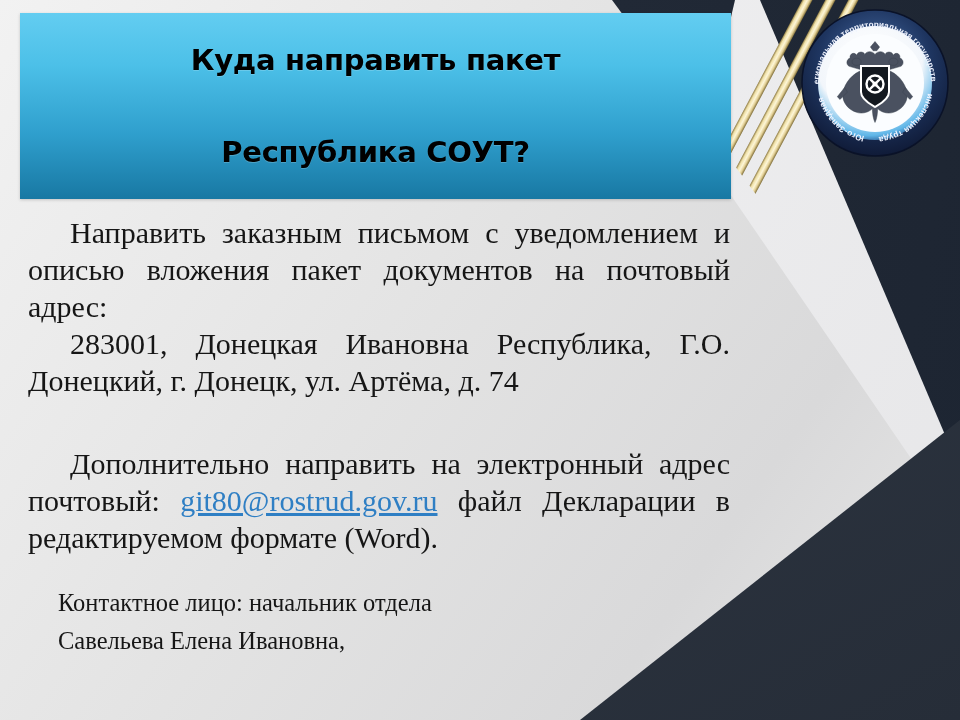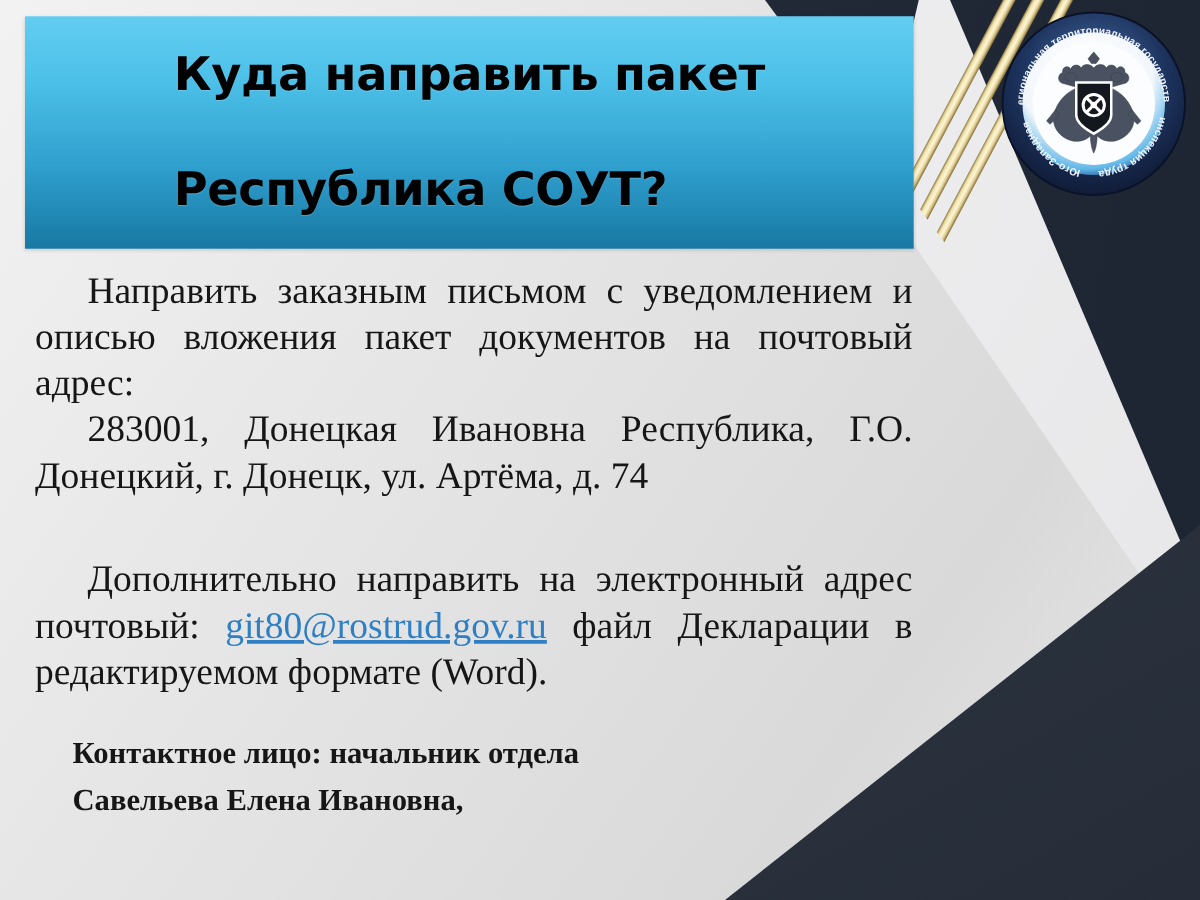--- a/index.html
+++ b/index.html
@@ -54,24 +54,24 @@
   
   .title-band{
     position:absolute;left:20px;top:13px;width:711px;height:186px;
     background:linear-gradient(180deg,#63cdf1 0%,#4cc0e8 28%,#2f9fcd 65%,#1878a3 100%);
     display:flex;align-items:center;justify-content:center;
     box-shadow:0 1px 3px rgba(0,0,0,.18);
   }
   .title-text{
     font-family:"DejaVu Sans","Liberation Sans",sans-serif;
     font-weight:bold;
-    font-size:37px;
+    font-size:29px;
     line-height:46px;
     color:#000000;
-    text-align:left;
+    text-align:center;
     letter-spacing:-0.3px;
     padding:0 14px;
     text-shadow:0 1px 0 rgba(255,255,255,.18);
   }
 
   
   .emblem{
     position:absolute;left:800px;top:8px;width:150px;height:150px;
   }
   .emblem svg{display:block;width:150px;height:150px;}
@@ -86,21 +86,21 @@
     line-height:37px;
     color:#161616;
     text-align:justify;
     text-justify:inter-word;
     padding:0 30px 0 28px;
   }
   p.para.indent{text-indent:42px;}
   .gap-md{height:46px;}
 
   .contact-block{
-    position:absolute;left:58px;top:584px;width:620px;font-weight:bold;
+    position:absolute;left:58px;top:584px;width:620px;
   }
   .contact-line{
     margin:0;
     font-size:24.5px;
     line-height:38px;
     color:#161616;
     white-space:nowrap;
   }
 
   a.mail{

